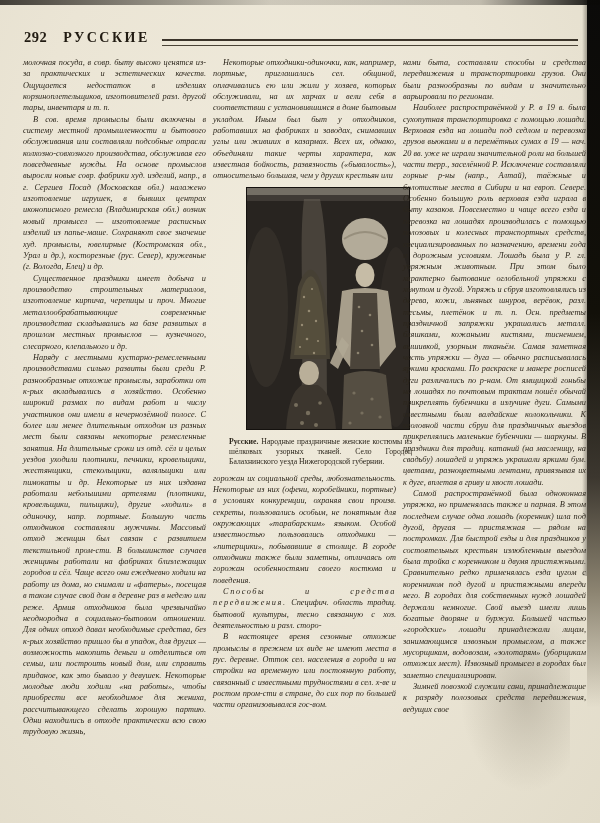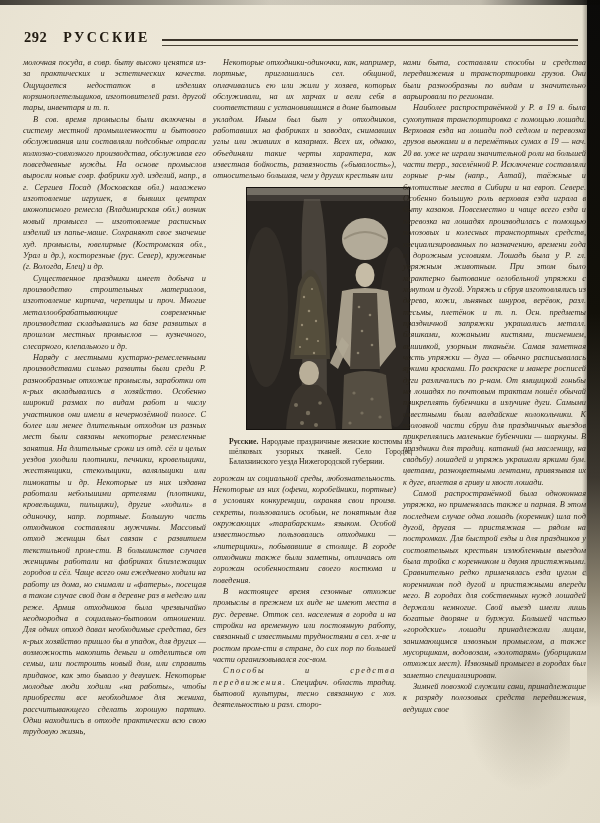--- a/index.html
+++ b/index.html
@@ -124,22 +124,22 @@
         <path d="M96,150 Q88,166 84,176 L92,182 Q98,168 103,158 Z" fill="#b0a794" opacity="0.9"></path>
 
         <rect width="164" height="243" fill="none" stroke="#14110e" stroke-width="2"></rect>
       </svg>
       <figcaption>
         <span class="cap-lead">Русские.</span><span>Народные праздничные женские костюмы из шёлковых узорных тканей. Село Городец Балахнинского уезда Нижегородской губернии.</span>
       </figcaption>
     </figure>
 
     <p>горожан их социальной среды, любознательность. Некоторые из них (офени, коробейники, портные) в условиях конкуренции, охраняя свои произв. секреты, пользовались особым, не понятным для окружающих «тарабарским» языком. Особой известностью пользовались отходники — «питерщики», побывавшие в столице. В городе отходники также были заметны, отличаясь от горожан особенностями своего костюма и поведения.</p>
+    <p class="indent"><span class="spaced-head">Способы и средства передвижения.</span> <span>Специфич. область традиц. бытовой культуры, тесно связанную с хоз. деятельностью и разл. сторо-</span></p>
     <p class="indent">В настоящее время сезонные отхожие промыслы в прежнем их виде не имеют места в рус. деревне. Отток сел. населения в города и на стройки на временную или постоянную работу, связанный с известными трудностями в сел. х-ве и ростом пром-сти в стране, до сих пор по большей части организовывался гос-вом.</p>
-    <p class="indent"><span class="spaced-head">Способы и средства передвижения.</span> <span>Специфич. область традиц. бытовой культуры, тесно связанную с хоз. деятельностью и разл. сторо-</span></p>
   </div>
 
   <div class="col col-3">
     <p>нами быта, составляли способы и средства передвижения и транспортировки грузов. Они были разнообразны по видам и значительно варьировали по регионам.</p>
     <p class="indent">Наиболее распространённой у Р. в 19 в. была сухопутная транспортировка с помощью лошади. Верховая езда на лошади под седлом и перевозка грузов вьюками и в перемётных сумах в 19 — нач. 20 вв. уже не играли значительной роли на большей части терр., заселённой Р. Исключение составляли горные р-ны (напр., Алтай), таёжные и болотистые места в Сибири и на европ. Севере. Особенно большую роль верховая езда играла в быту казаков. Повсеместно и чаще всего езда и перевозка на лошадях производилась с помощью полозовых и колесных транспортных средств, специализированных по назначению, времени года и дорожным условиям. Лошадь была у Р. гл. упряжным животным. При этом было характерно бытование оглобельной упряжки с хомутом и дугой. Упряжь и сбруя изготовлялись из дерева, кожи, льняных шнуров, верёвок, разл. тесьмы, плетёнок и т. п. Осн. предметы праздничной запряжки украшались металл. бляшками, кожаными кистями, тиснением, вышивкой, узорным тканьём. Самая заметная часть упряжки — дуга — обычно расписывалась яркими красками. По раскраске и манере росписей дуги различались по р-нам. От ямщицкой гоньбы на лошадях по почтовым трактам пошёл обычай прикреплять бубенчики в излучине дуги. Самыми известными были валдайские колокольчики. К оголовной части сбруи для праздничных выездов прикреплялись маленькие бубенчики — шаркуны. В праздники для традиц. катаний (на масленицу, на свадьбу) лошадей и упряжь украшали яркими бум. цветами, разноцветными лентами, привязывая их к дуге, вплетая в гриву и хвост лошади.</p>
     <p class="indent">Самой распространённой была одноконная упряжка, но применялась также и парная. В этом последнем случае одна лошадь (коренник) шла под дугой, другая — пристяжная — рядом на постромках. Для быстрой езды и для праздников у состоятельных крестьян излюбленным выездом была тройка с коренником и двумя пристяжными. Сравнительно редко применялась езда цугом с коренником под дугой и пристяжными впереди него. В городах для собственных нужд лошадей держали немногие. Свой выезд имели лишь богатые дворяне и буржуа. Большей частью «городские» лошади принадлежали лицам, занимающимся извозным промыслом, а также мусорщикам, водовозам, «золотарям» (уборщикам отхожих мест). Извозный промысел в городах был заметно специализирован.</p>
     <p class="indent">Зимней повозкой служили сани, принадлежащие к разряду полозовых средств передвижения, ведущих свое</p>
   </div>
 
 </div>

